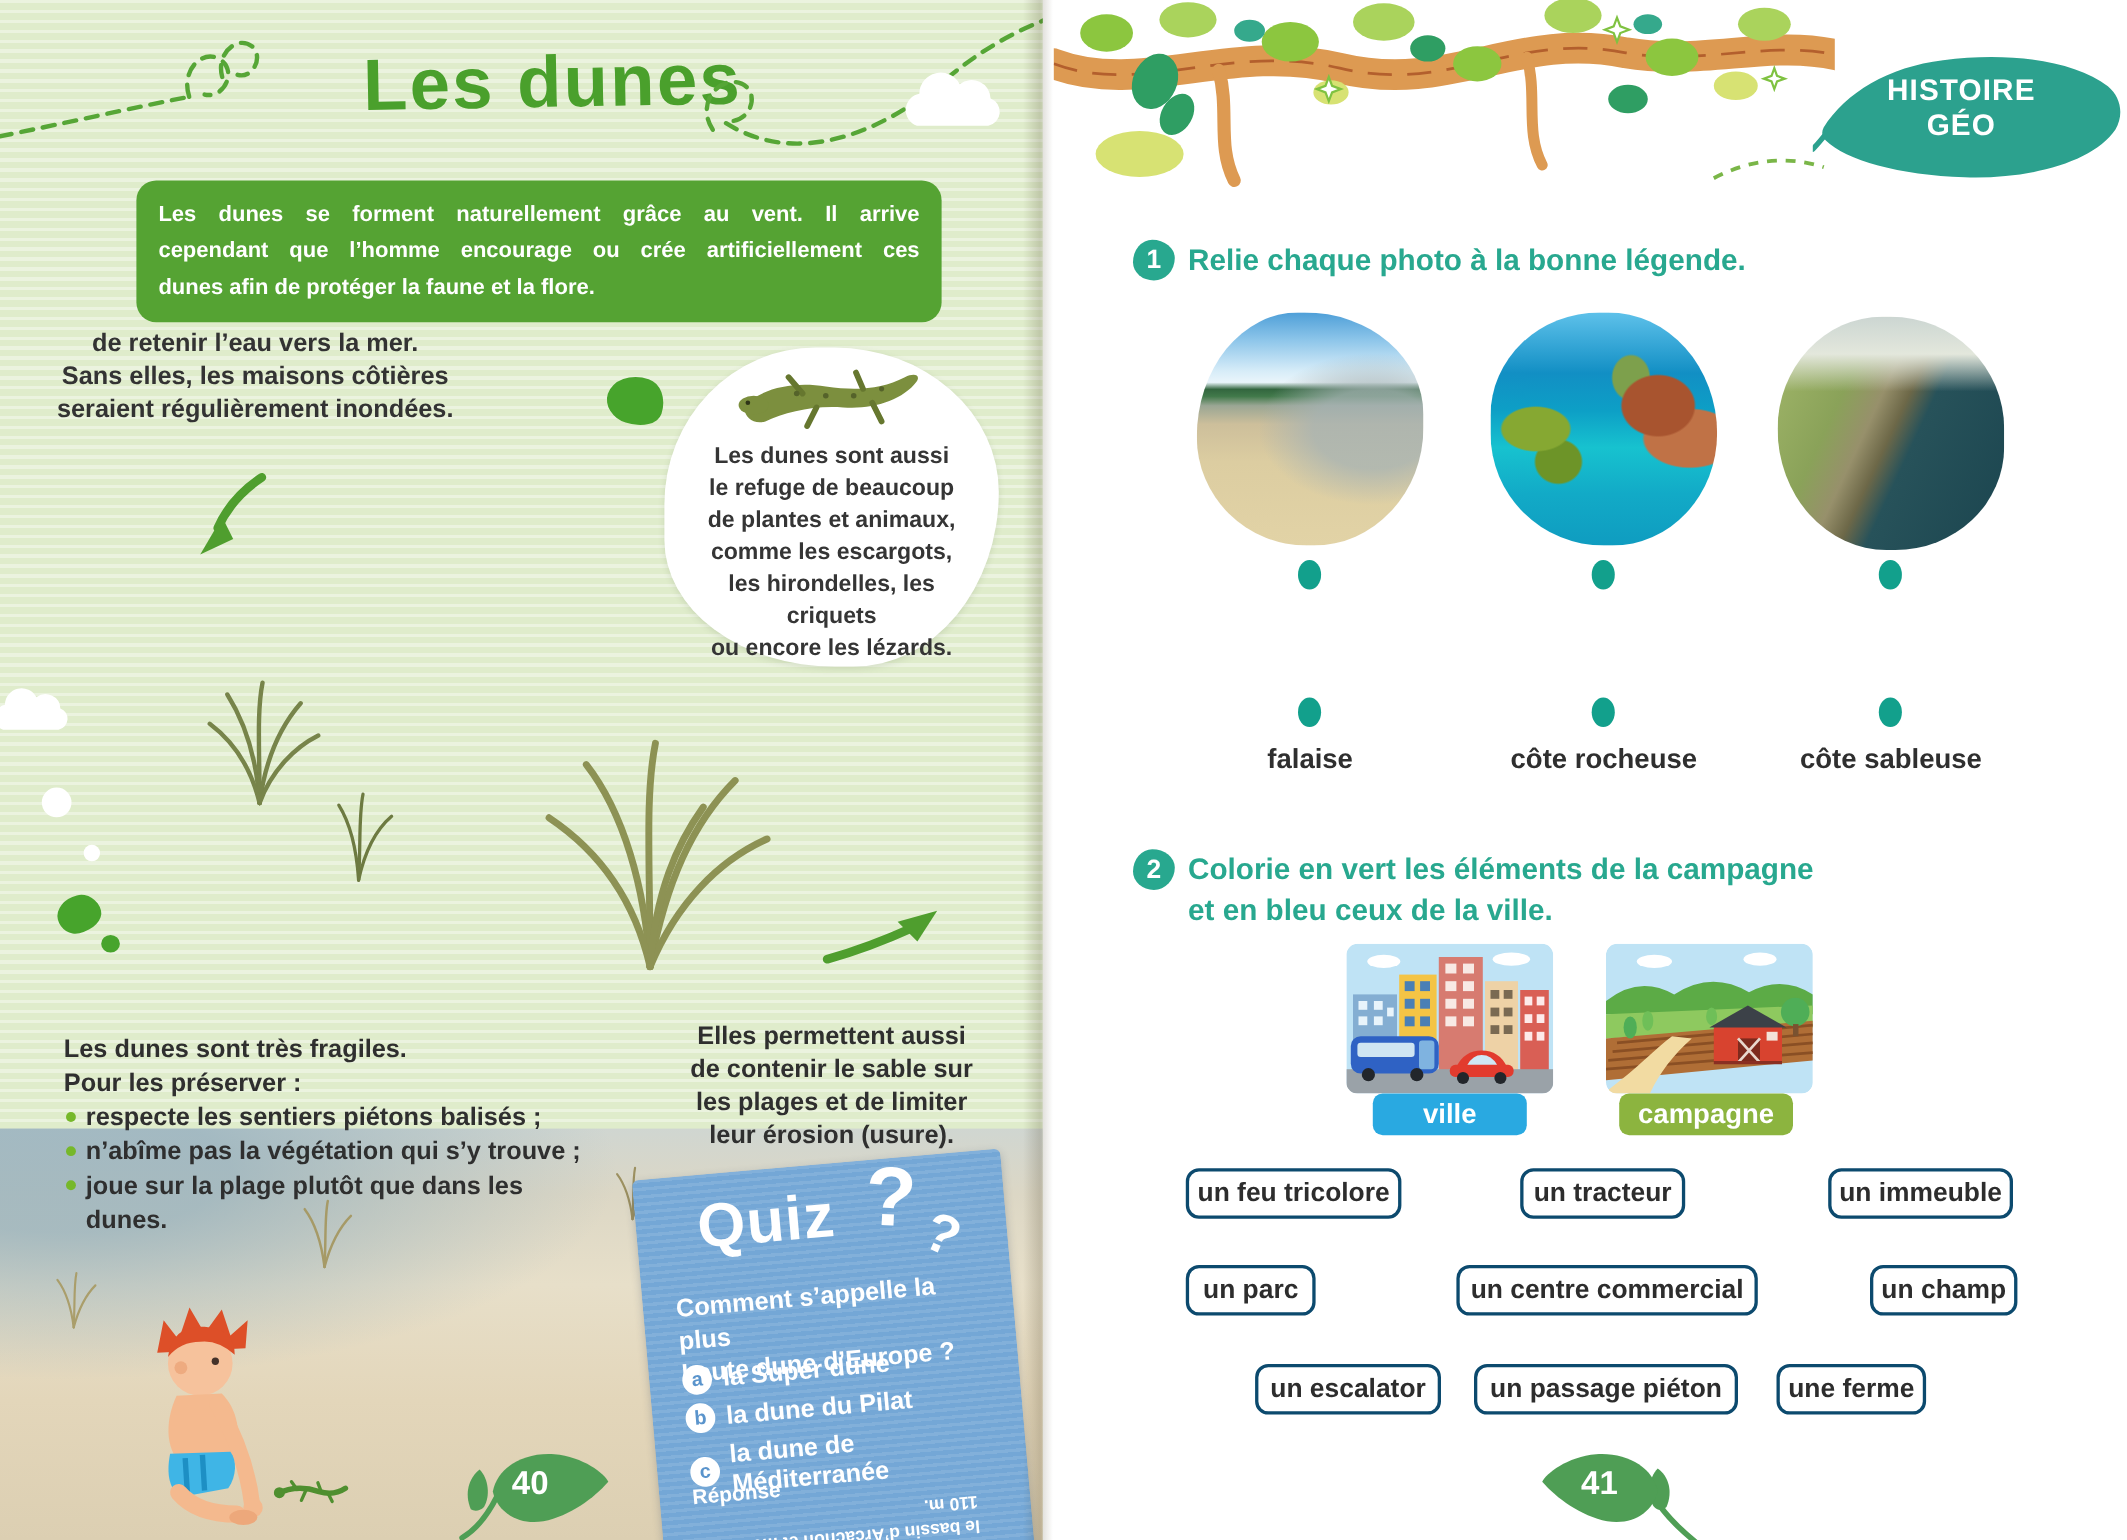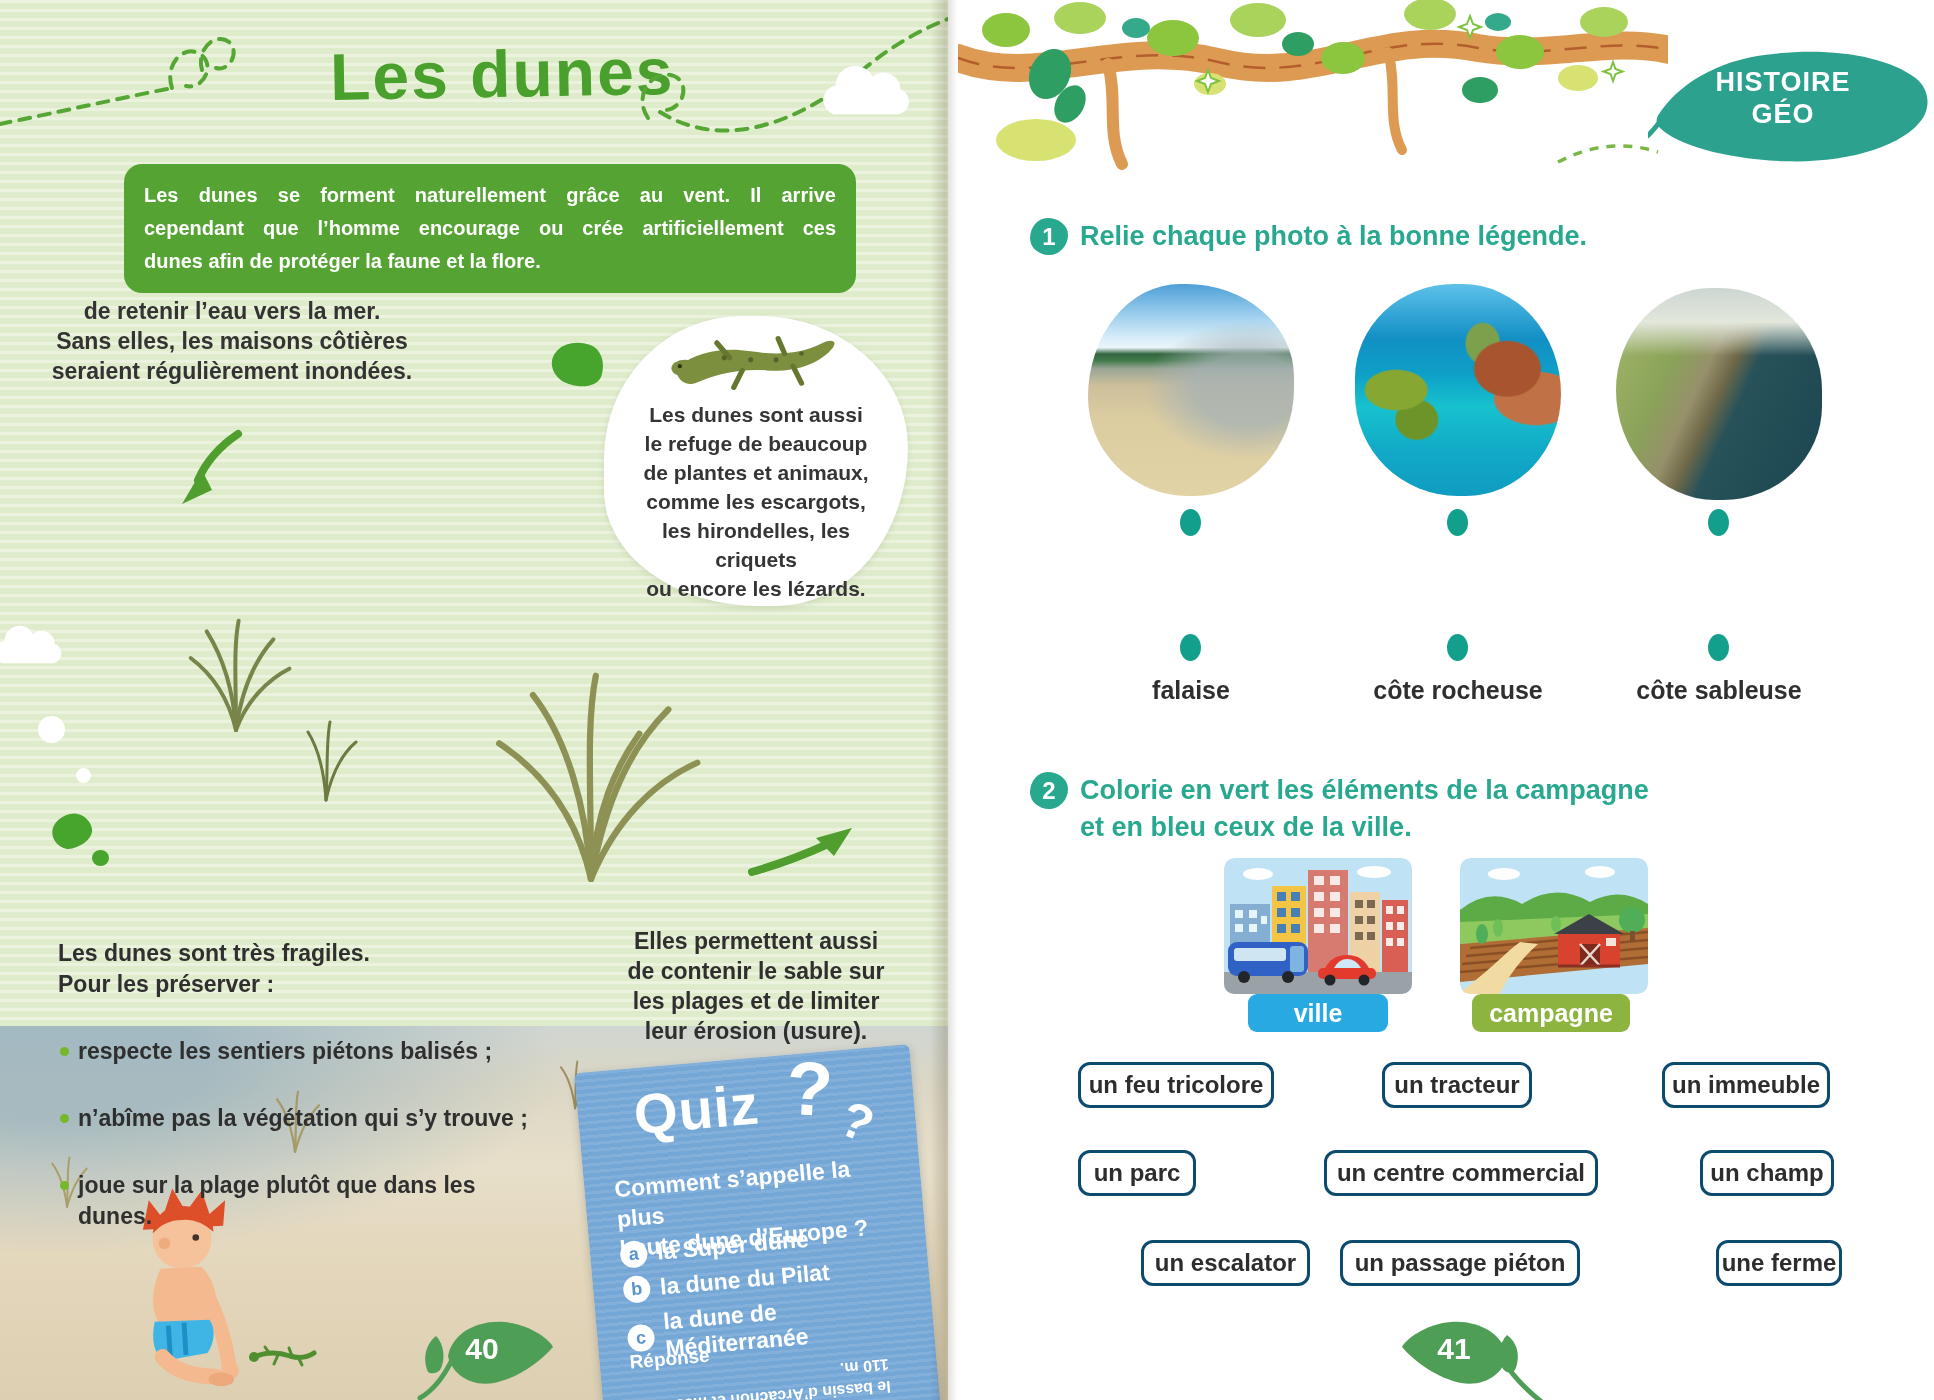--- a/index.html
+++ b/index.html
@@ -20,21 +20,21 @@
   #water-block{left:50px;top:296px;width:364px;font-size:23px;font-weight:600;line-height:30px;color:#333;}
   #bubble{left:604px;top:316px;width:304px;height:290px;background:#fff;z-index:4;
     border-radius:48% 52% 46% 54% / 52% 48% 58% 42%;box-shadow:0 2px 6px rgba(80,100,60,.15);}
   #bubble-text{left:24px;top:84px;width:256px;font-size:21px;font-weight:600;line-height:29px;color:#353535;}
   #dune-photo{left:116px;top:430px;width:772px;height:488px;z-index:2;overflow:hidden;
     border-radius:180px 200px 170px 190px / 150px 160px 180px 170px;
     background:
       radial-gradient(ellipse at 48% 30%, rgba(255,230,160,.55) 0 12%, rgba(255,230,160,0) 40%),
       linear-gradient(180deg,#6e675d 0%,#8d7f6c 10%,#b99a74 20%,#e4c184 30%,#efd9a8 40%,#bfc2b2 45%,#93a4a9 47%,#b7b0a0 51%,#ddd0ab 58%,#d8c8a0 74%,#cbb astonishing,#c6b28a 100%);}
   #fragile-block{left:58px;top:938px;width:480px;font-size:23px;font-weight:600;line-height:31px;color:#2f2f2f;z-index:3;}
-  .bullet-row{display:flex;align-items:flex-start;margin-top:36px;}
+  .bullet-row{display:flex;align-items:flex-start;}
   .bullet-dot{width:9px;height:9px;border-radius:50%;background:#76b82a;margin:11px 9px 0 2px;flex:none;}
   #sable-block{left:606px;top:926px;width:300px;font-size:23px;font-weight:600;line-height:30px;color:#2f2f2f;z-index:3;}
   #beach-strip{left:0;top:1026px;width:948px;height:374px;overflow:hidden;
     background:
       radial-gradient(ellipse at 6% 10%, rgba(148,176,189,.75) 0 12%, rgba(148,176,189,0) 40%),
       linear-gradient(180deg,#d0d6d1 0%,#dcd7c5 16%,#e7dfc9 38%,#e3d6ba 66%,#dccfb2 100%);}
   #quiz-box{left:590px;top:1058px;width:336px;height:376px;z-index:6;transform:rotate(-5deg);
     background-color:#74a7d6;border-radius:6px;box-shadow:0 3px 8px rgba(40,60,90,.25);
     background-image:repeating-linear-gradient(180deg,rgba(255,255,255,.10) 0 3px,rgba(255,255,255,0) 3px 7px);}
   #quiz-title{left:56px;top:14px;font-size:56px;font-weight:800;color:#fff;letter-spacing:1px;}
@@ -467,21 +467,21 @@
 <div id="btn-campagne" class="abs cat-btn">campagne</div>
 
 <div class="abs word-chip" style="left:1078px;top:1062px;width:196px;">un feu tricolore</div>
 <div class="abs word-chip" style="left:1382px;top:1062px;width:150px;">un tracteur</div>
 <div class="abs word-chip" style="left:1662px;top:1062px;width:168px;">un immeuble</div>
 <div class="abs word-chip" style="left:1078px;top:1150px;width:118px;">un parc</div>
 <div class="abs word-chip" style="left:1324px;top:1150px;width:274px;">un centre commercial</div>
 <div class="abs word-chip" style="left:1700px;top:1150px;width:134px;">un champ</div>
 <div class="abs word-chip" style="left:1141px;top:1240px;width:169px;">un escalator</div>
 <div class="abs word-chip" style="left:1340px;top:1240px;width:240px;">un passage piéton</div>
-<div class="abs word-chip" style="left:1716px;top:1240px;width:126px;">une ferme</div>
+<div class="abs word-chip" style="left:1615px;top:1240px;width:136px;">une ferme</div>
 
 <svg class="abs" style="left:1385px;top:1310px;width:170px;height:90px;z-index:6;" viewBox="0 0 170 90">
   <path d="M118,50 C130,70 148,86 172,104" stroke="#4f9e55" stroke-width="5" fill="none" stroke-linecap="round"></path>
   <path d="M130,60 C136,46 132,32 122,25 C114,33 112,49 118,59 C122,64 127,63 130,60 Z" fill="#4f9e55"></path>
   <path d="M122,46 C118,24 94,10 66,12 C40,14 20,30 17,37 C30,52 52,68 76,73 C100,77 118,64 122,46 Z" fill="#4f9e55"></path>
 </svg>
 <div class="abs leaf-num" style="left:1424px;top:1332px;width:60px;z-index:7;">41</div>
 
 <div id="gutter" class="abs"></div>
 

